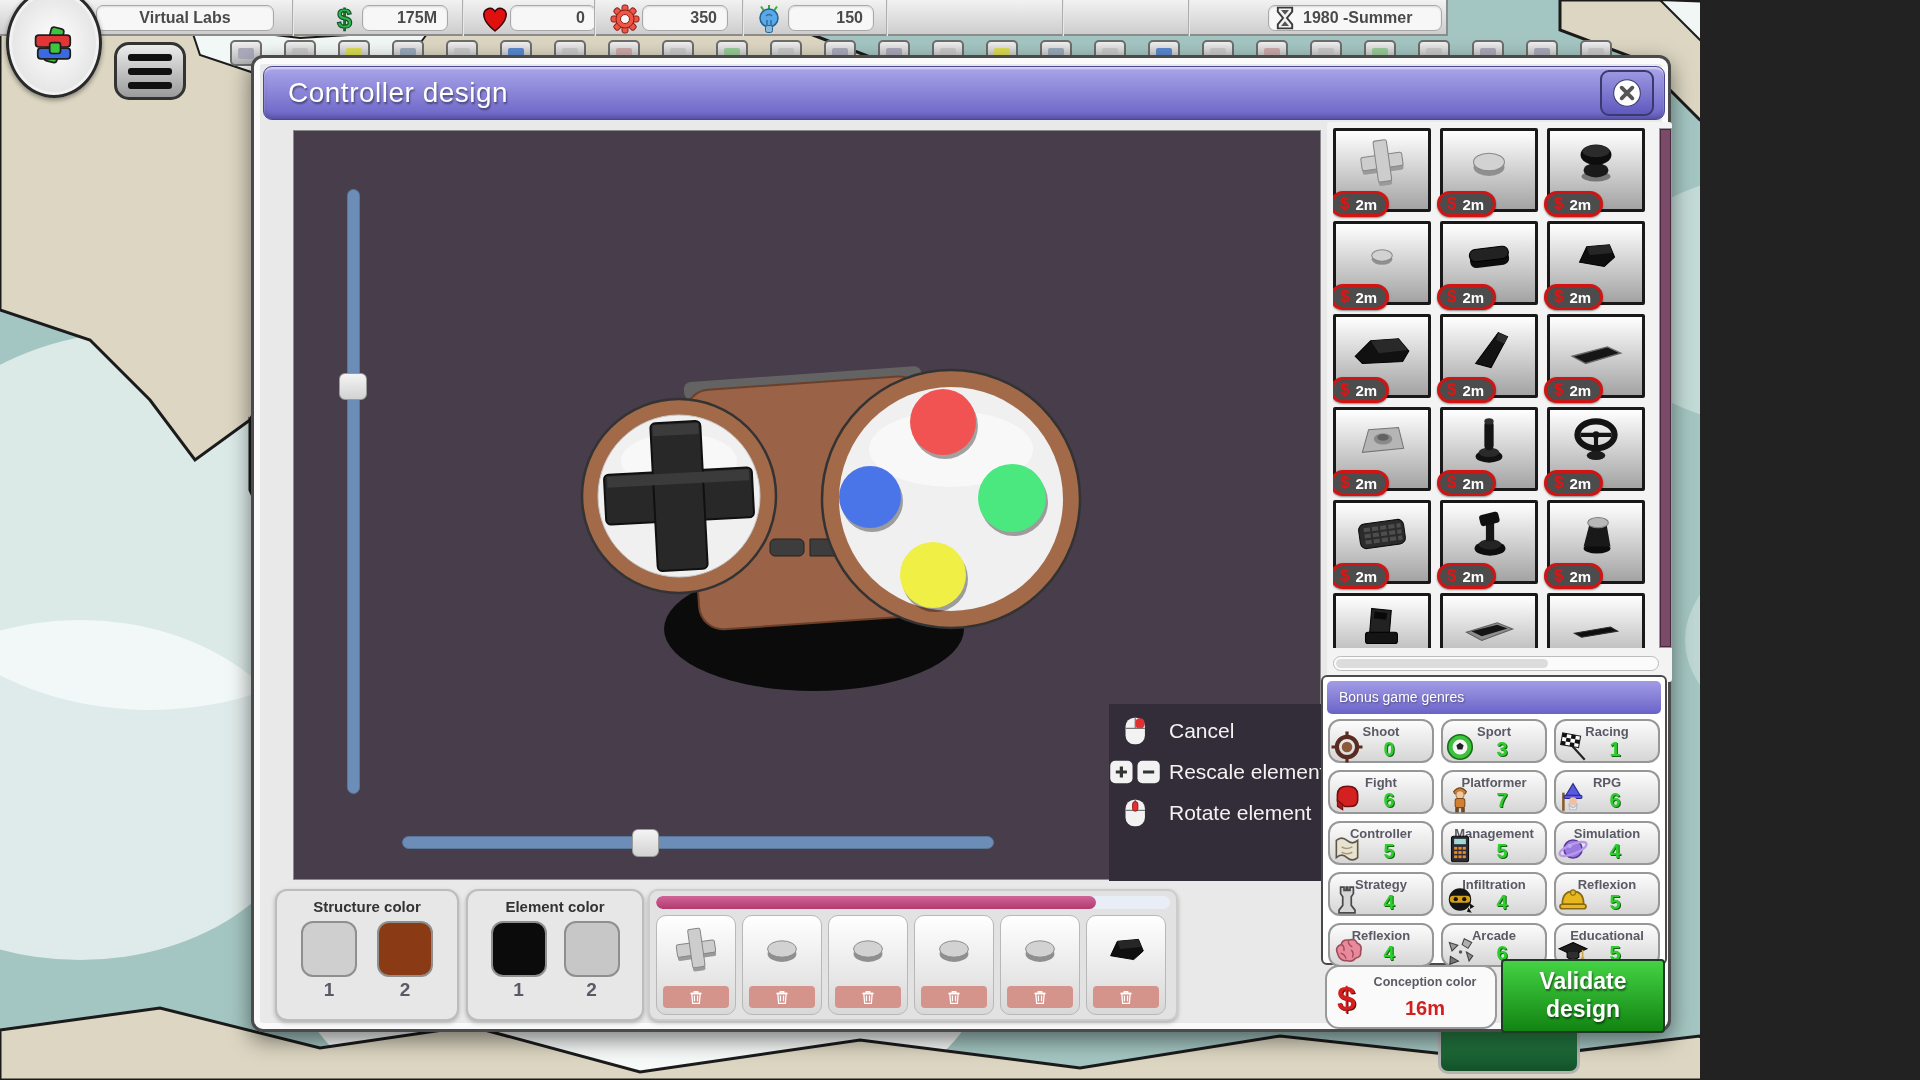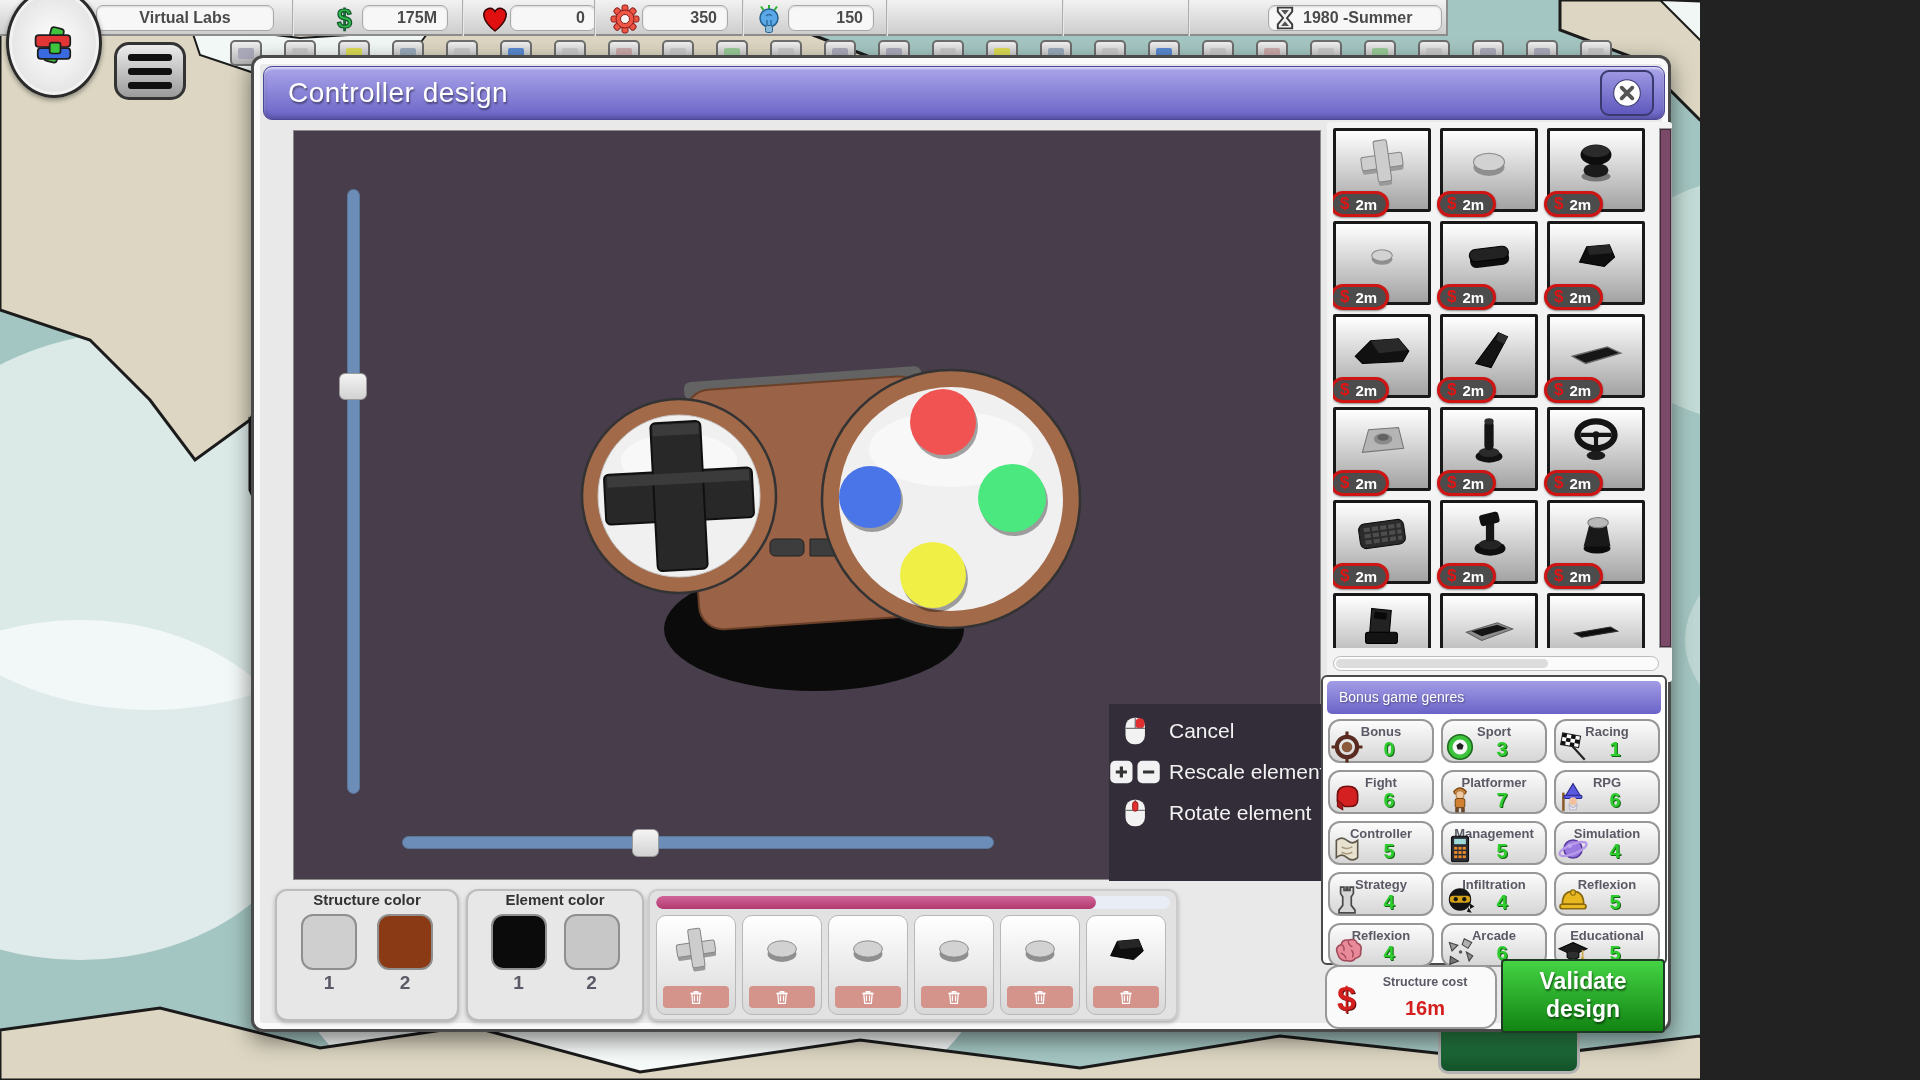--- a/index.html
+++ b/index.html
@@ -117,21 +117,21 @@
   .validate{position:absolute;left:1247px;top:901px;width:164px;height:74px;cursor:pointer;
         background:linear-gradient(#44d344,#128412);border:2px solid #1e3a24;border-radius:4px;
         color:#fff;font-family:"Liberation Sans",sans-serif;font-size:23px;font-weight:bold;line-height:1.2;
         text-shadow:1px 2px 2px rgba(0,0,0,.5);padding:0 6px;}
 
   
   .colorcard{position:absolute;top:831px;height:132px;background:#e7e7e7;border:2px solid #bdbdbd;
         border-radius:12px;box-shadow:0 2px 4px rgba(0,0,0,.25);}
   .colorcard.structure{left:21px;width:184px;}
   .colorcard.element{left:212px;width:178px;}
-  .cc-title{text-align:center;font-size:15px;font-weight:bold;color:#333;}
+  .cc-title{text-align:center;font-size:15px;font-weight:bold;color:#333;margin-top:7px;}
   .cc-swatches{display:flex;justify-content:space-around;margin-top:6px;padding:0 14px;}
   .sw-wrap{text-align:center;}
   .sw{width:56px;height:56px;border-radius:12px;border:2px solid #8f8f8f;cursor:pointer;}
   .sw-label{font-size:19px;font-weight:bold;color:#5a5a66;margin-top:2px;}
 
   
   .strip{position:absolute;left:394px;top:831px;width:530px;height:132px;background:#e2e2e2;
         border:2px solid #cccccc;border-radius:10px;box-shadow:0 2px 4px rgba(0,0,0,.25);}
   .strip-bar{position:absolute;left:6px;top:5px;width:514px;height:13px;background:#e9edf6;border-radius:7px;overflow:hidden;}
   .strip-bar-fill{position:absolute;left:0;top:0;height:13px;width:440px;background:linear-gradient(#d0659a,#b23a6e);border-radius:7px;}
@@ -661,21 +661,21 @@
         <div class="vsb-thumb"></div>
       </div>
     <div class="hsb">
         <div class="hsb-thumb"></div>
       </div>
 
     <div class="genres">
       <div class="genres-head">Bonus game genres</div>
       <div class="genre-grid" id="genreGrid">
           <div class="gpill">
-            <div class="glabel">Bonus</div>
+            <div class="glabel">Shoot</div>
             <span class="gicon">
               <svg viewBox="0 0 30 30">
                 <circle cx="15" cy="15" r="9.5" fill="none" stroke="#5a2b20" stroke-width="4"></circle>
                 <circle cx="15" cy="15" r="5" fill="#8a5a3a"></circle>
                 <path d="M15,0.5 V7 M15,23 V29.5 M0.5,15 H7 M23,15 H29.5" stroke="#5a2b20" stroke-width="3"></path>
               </svg>
             </span>
             <div class="gvalue">0</div>
           </div>
           <div class="gpill">
@@ -851,21 +851,21 @@
                 <circle cx="24" cy="22" r="1.6" fill="#caa84a"></circle>
               </svg>
             </span>
             <div class="gvalue">5</div>
           </div>
         </div>
     </div>
 
     <div class="cost">
       <span class="cost-dollar">$</span>
-      <div class="cost-label">Structure cost</div>
+      <div class="cost-label">Conception color</div>
       <div class="cost-value">16m</div>
     </div>
     <button class="validate">Validate design</button>
 
     <div class="colorcard structure" id="structureCard">
         <div class="cc-title">Structure color</div>
         <div class="cc-swatches">
           <div class="sw-wrap">
             <div class="sw" style="background:#cfcfcf"></div>
             <div class="sw-label">1</div>

